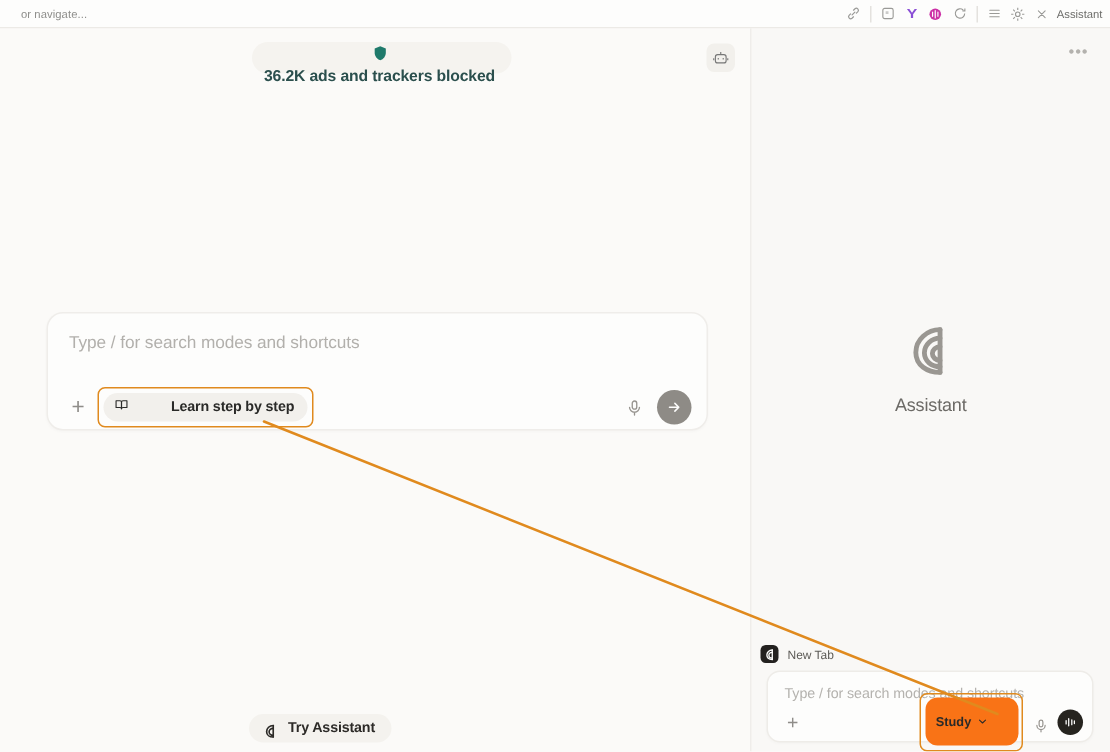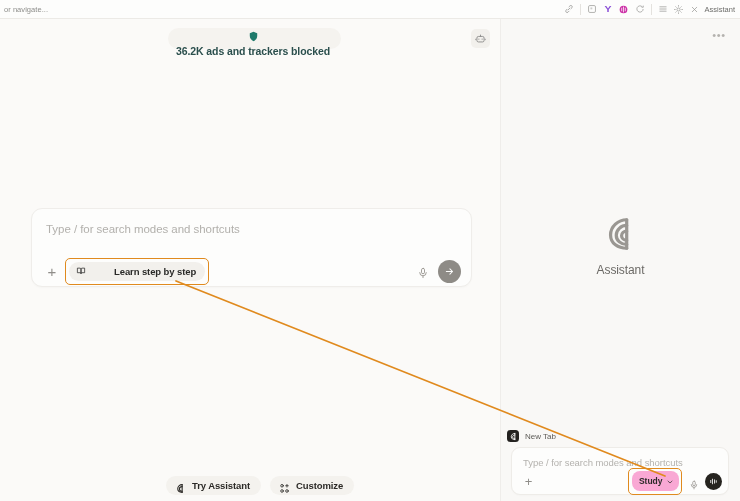--- a/index.html
+++ b/index.html
@@ -12,21 +12,21 @@
   #root { position: relative; width: 740px; height: 501px; background: #fbfaf8; }
 
   
   .chrome-bar {
     position: absolute; left: 0; top: 0; width: 740px; height: 19px;
     background: #fdfdfc;
     border-bottom: 1px solid #eceae6;
     display: flex; align-items: center;
   }
   .omni-text {
-    font-size: 7.5px; color: #8d8d8a; padding-left: 4px; letter-spacing: .05px;
+    font-size: 7.5px; color: #8d8d8a; padding-left: 14px; letter-spacing: .05px;
     white-space: nowrap;
   }
   .chrome-right {
     margin-left: auto; display: flex; align-items: center; gap: 0px; padding-right: 5px;
   }
   .cicon {
     width: 16px; height: 16px; display: flex; align-items: center; justify-content: center;
     color: #9a9a97;
   }
   .cdiv { width: 1px; height: 11px; background: #e4e2de; margin: 0 3px; }
@@ -133,21 +133,21 @@
   }
   .composer-row {
     position: absolute; left: 0; right: 0; bottom: 0; height: 26px;
     display: flex; align-items: center; padding: 0 6px 0 10px;
   }
   .cplus { width: 13px; height: 13px; color: #8f8d89; display:flex; align-items:center; justify-content:center; font-size:13px; line-height:1; font-weight:300; }
   .study-wrap {
     margin-left: auto; border: 1.6px solid #e08a1e; border-radius: 5px; padding: 2.5px;
   }
   .study-chip {
-    height: 20px; padding: 0 5px 0 7px; border-radius: 8px; background: #f9a8d4;
+    height: 32px; padding: 0 20px 0 7px; border-radius: 8px; background: #f97316;
     display: flex; align-items: center; gap: 3px;
   }
   .study-text { font-size: 8.5px; color: #2a2a28; font-weight: 600; }
   .cmic { width: 10px; height: 10px; color: #97948f; margin-left: 7px; }
   .voice-btn {
     width: 17px; height: 17px; border-radius: 50%; background: #26241f; margin-left: 6px;
     display: flex; align-items: center; justify-content: center; color: #fdfdfc;
   }
 
   
@@ -350,30 +350,19 @@
       <span class="act-ico">
         <svg viewBox="0 0 40 40" width="11" height="11" fill="none" stroke="currentColor" stroke-linecap="round">
           <path d="M26 6c-9 0-16 6.6-16 15s7 13 16 13" stroke-width="4"></path>
           <path d="M26 13c-5.6 0-10 3.8-10 8.5S20.4 30 26 30" stroke-width="4"></path>
           <path d="M26 6v28" stroke-width="4"></path>
         </svg>
       </span>
       <span class="action-text">Try Assistant</span>
     </div>
 
-    <div class="action-pill">
-      <span class="act-ico">
-        <svg viewBox="0 0 16 16" width="11" height="11" fill="none" stroke="currentColor" stroke-width="1.2" stroke-linecap="round">
-          <circle cx="4.4" cy="4" r="1.9"></circle>
-            <path d="M11.6 2.1v3.8M9.7 4h3.8"></path>
-          <circle cx="4.4" cy="11.6" r="1.9"></circle>
-            <circle cx="11.6" cy="11.6" r="1.9"></circle>
-        </svg>
-      </span>
-      <span class="action-text">Customize</span>
-    </div>
   </div>
 
   <svg class="annot">
     <line x1="176" y1="281" x2="665" y2="476" stroke="#e08a1e" stroke-width="1.7" stroke-linecap="round"></line>
   </svg>
 
 </div>
 
 </body></html>

